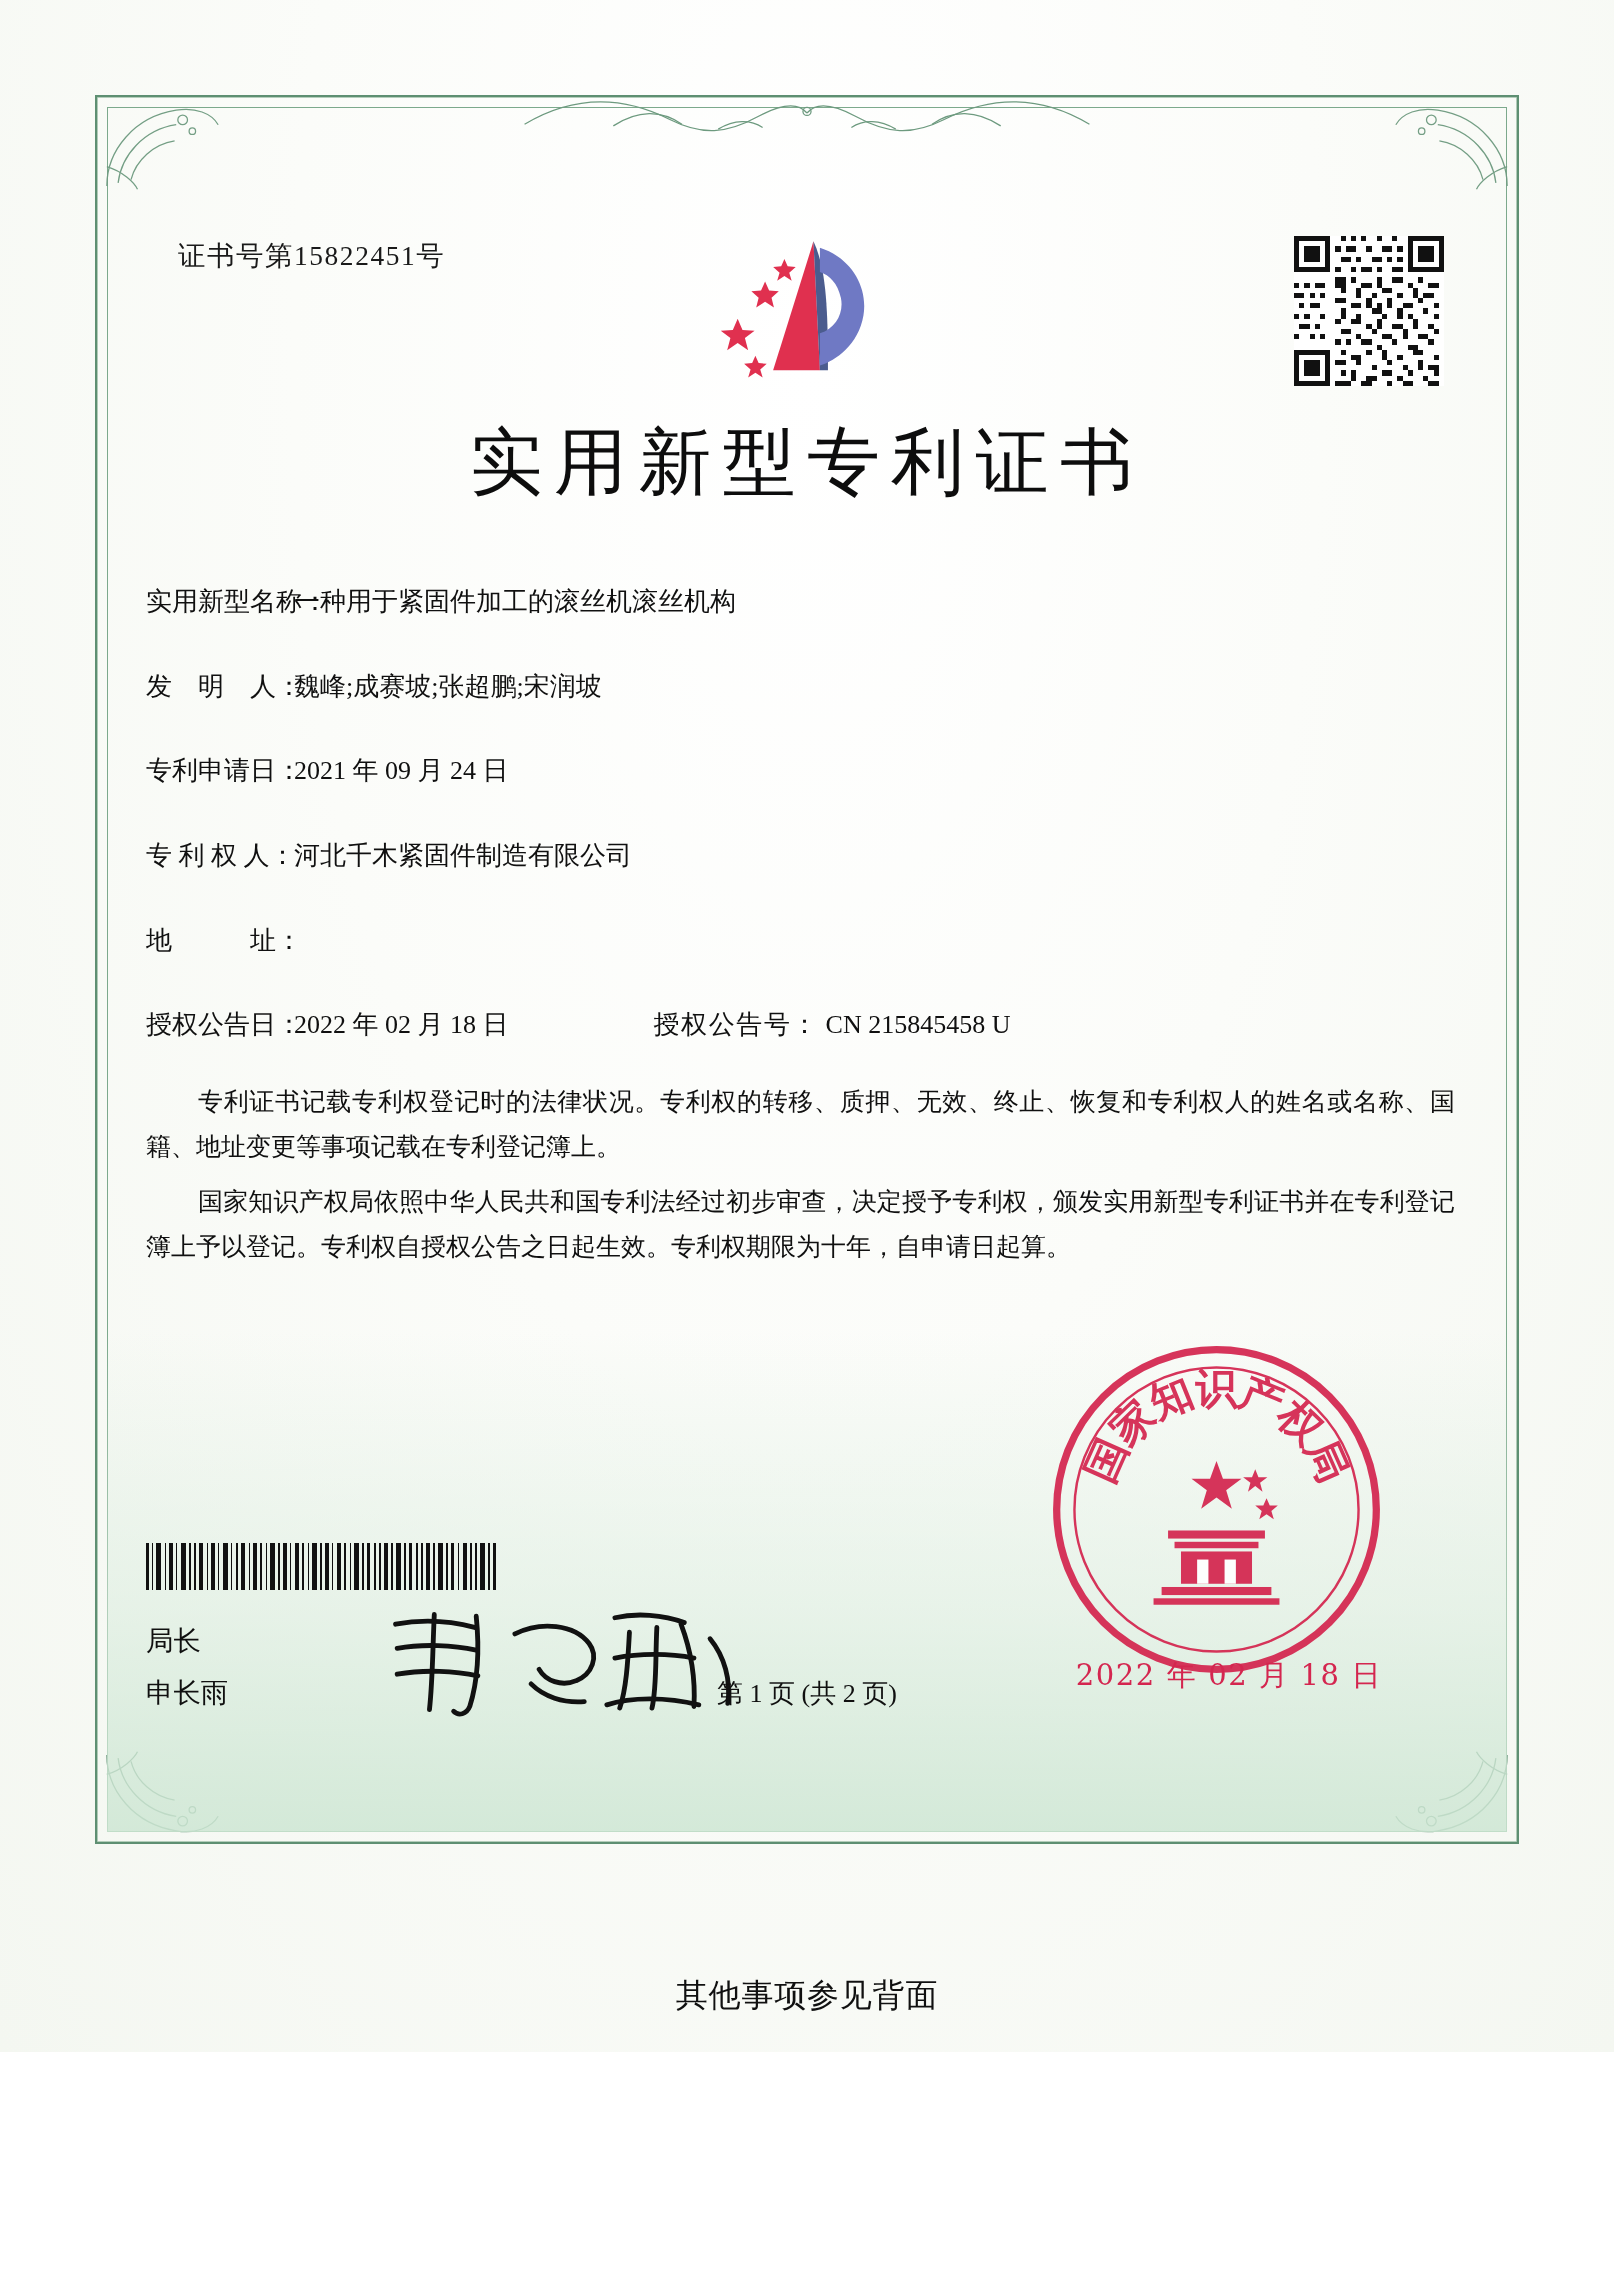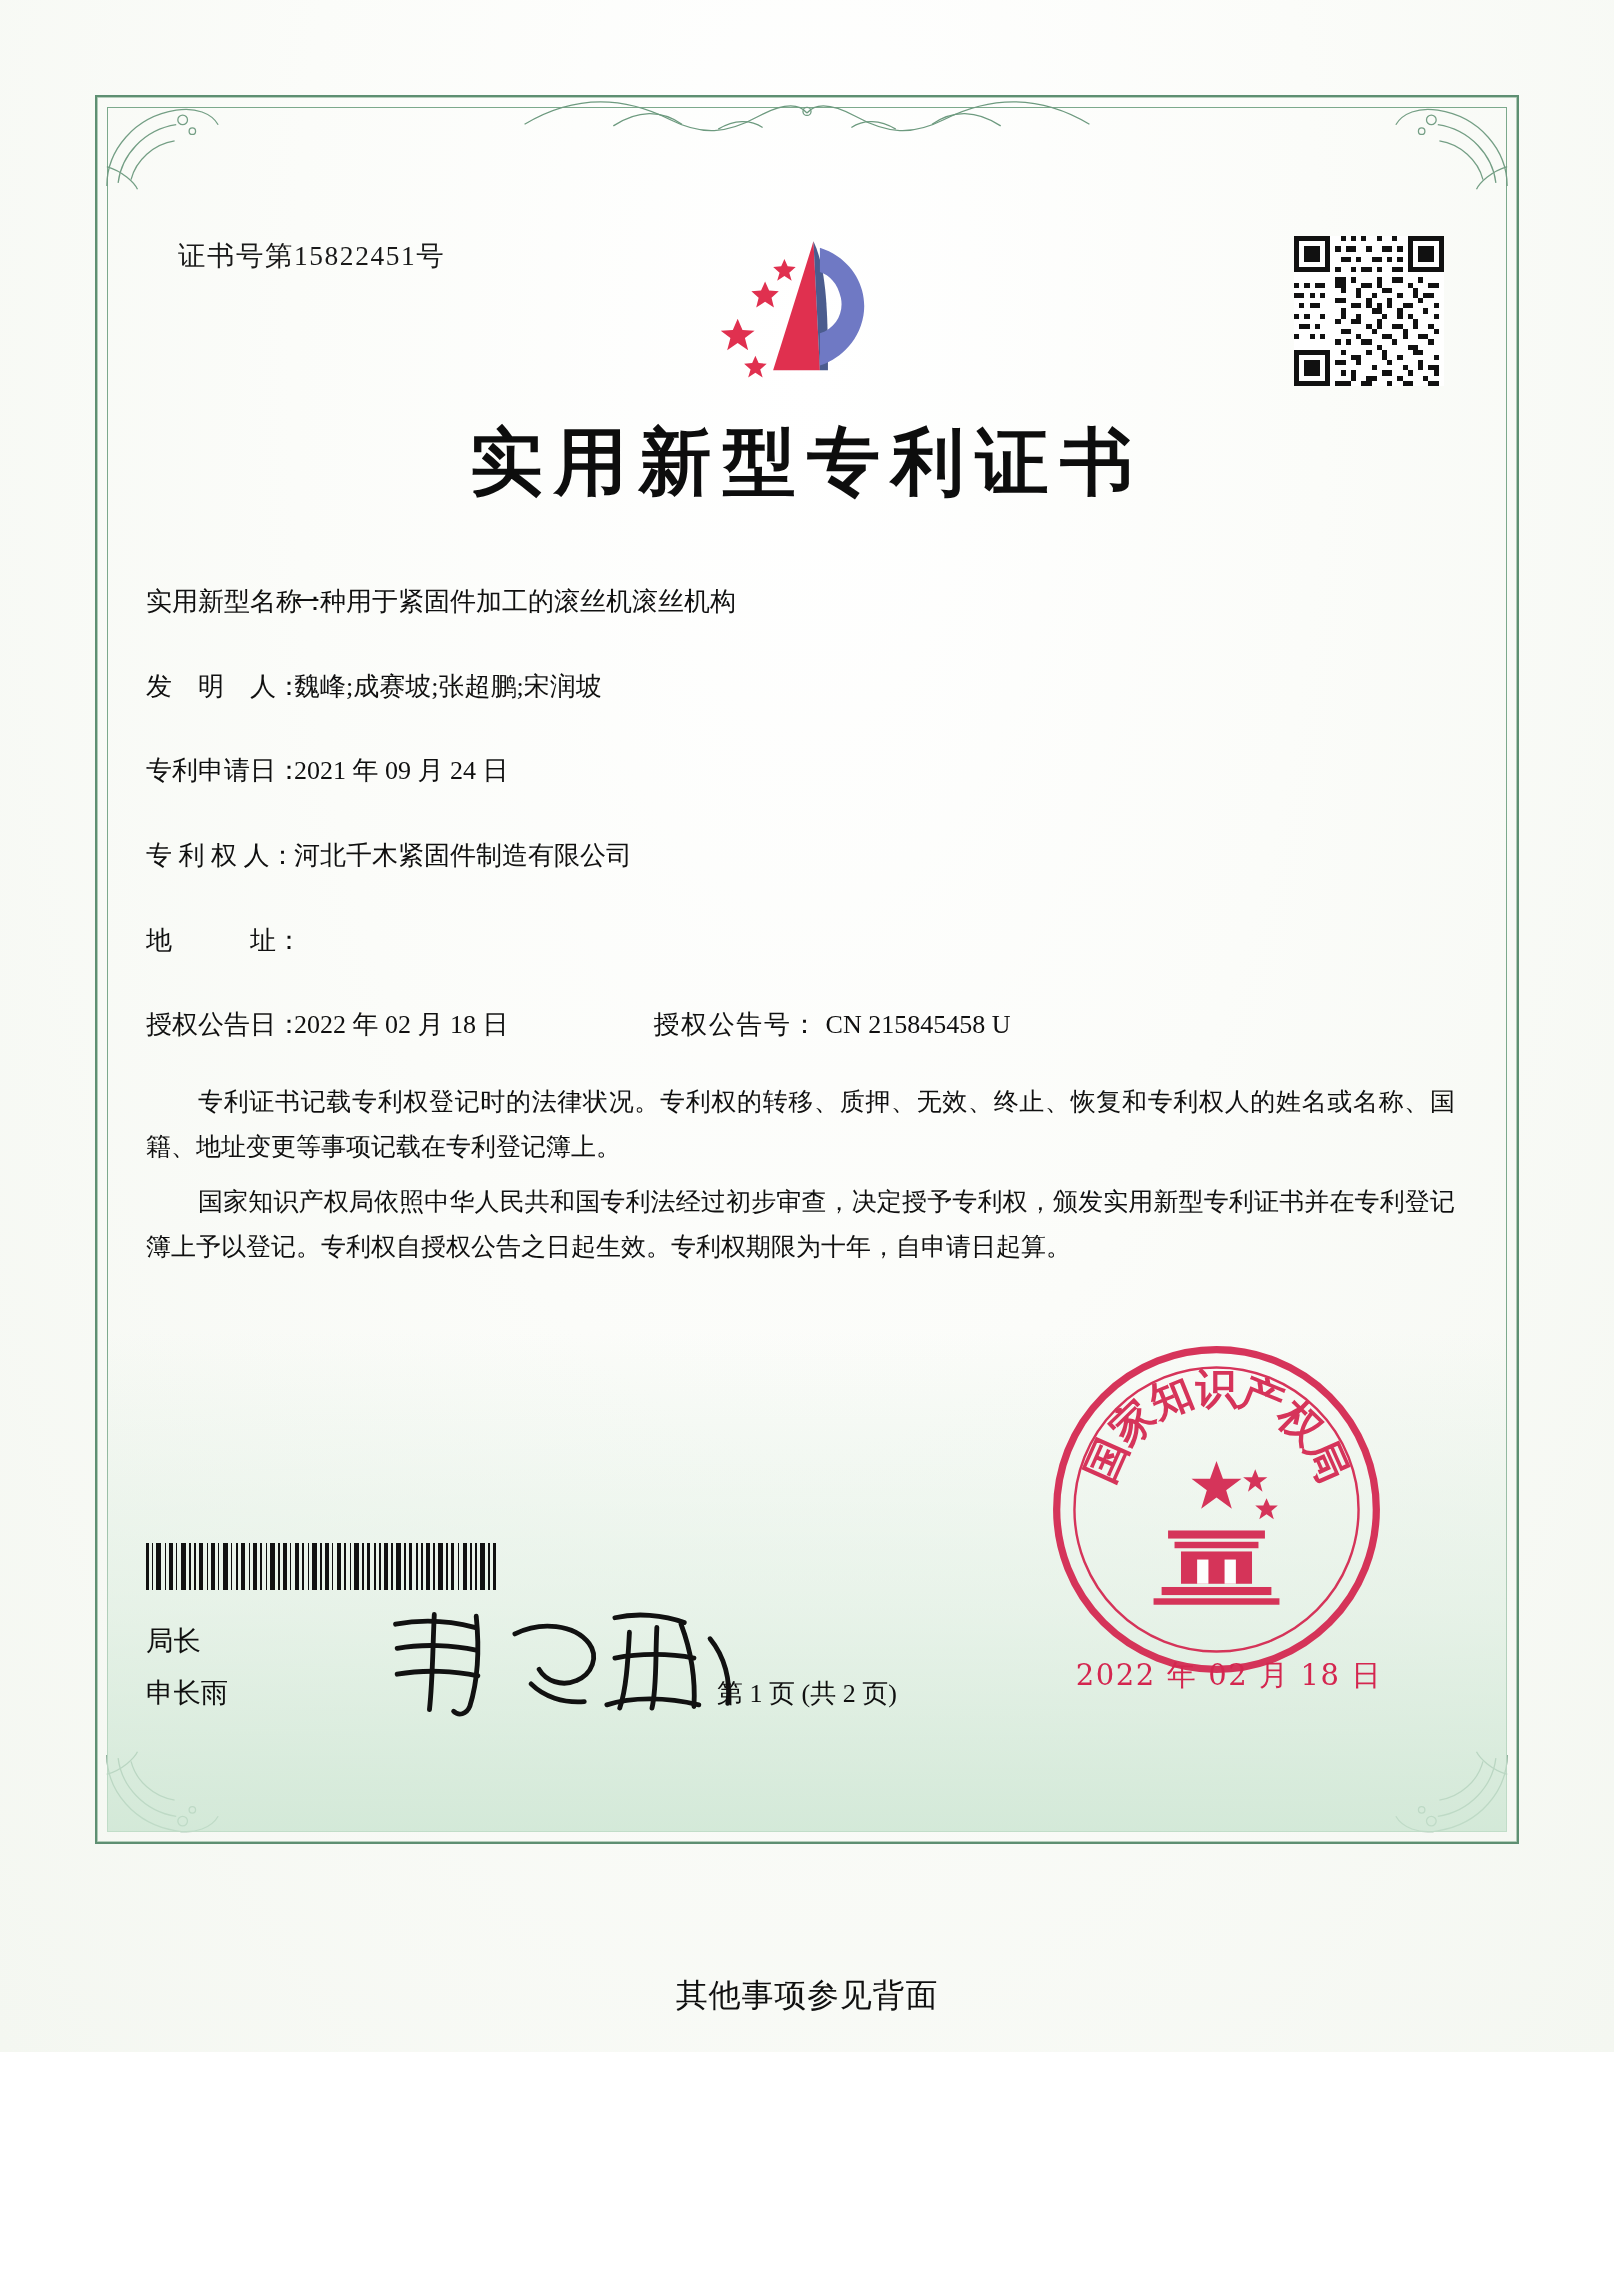--- a/index.html
+++ b/index.html
@@ -117,21 +117,21 @@
   }
   .qr svg { width: 100%; height: 100%; display: block; }
 
   .title {
     position: absolute;
     left: 0;
     right: 0;
     top: 307px;
     text-align: center;
     font-size: 73px;
-    font-weight: 700;
+    font-weight: 400;
     letter-spacing: 11.3px;
     color: #0d0d0d;
     font-family: "DejaVu Serif", "Liberation Serif", serif;
   }
 
   .fields {
     position: absolute;
     left: 0;
     right: 0;
     top: 476px;

